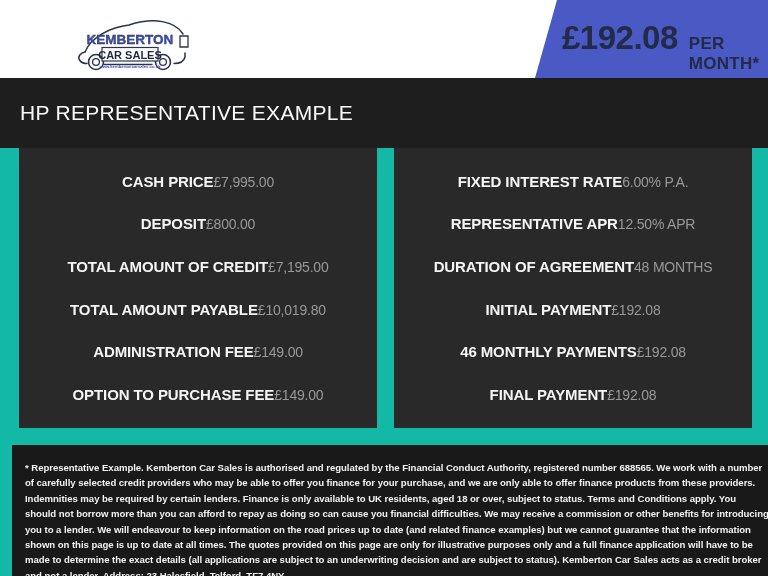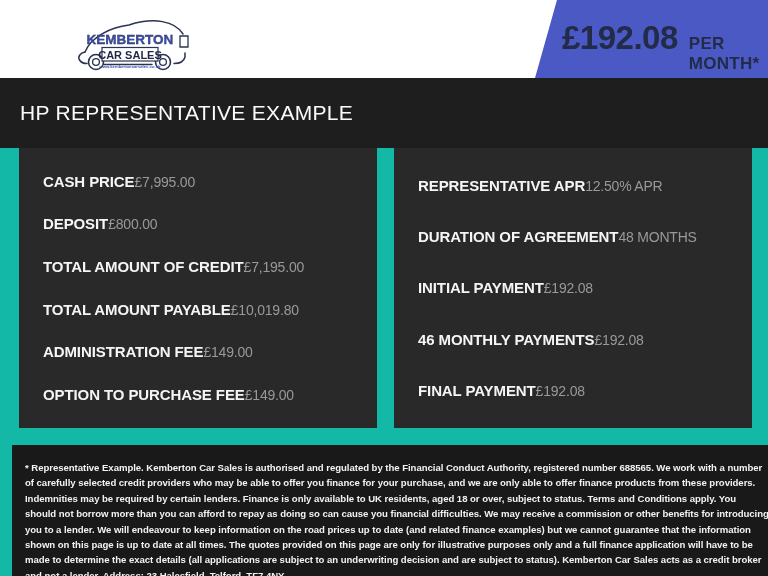--- a/index.html
+++ b/index.html
@@ -79,21 +79,21 @@
     width: 358px;
     height: 280px;
     background: #292929;
     display: flex;
     flex-direction: column;
     justify-content: space-around;
     padding: 12px 24px;
   }
   .frow {
     display: flex;
-    justify-content: flex-start;
+    justify-content: center;
     align-items: baseline;
   }
   .flabel {
     color: #f5f5f5;
     font-size: 15px;
     font-weight: 700;
     letter-spacing: -0.1px;
     white-space: nowrap;
   }
   .fvalue {
@@ -185,20 +185,24 @@
         <span class="fvalue">£149.00</span>
       </div>
       <div class="frow">
         <span class="flabel">OPTION TO PURCHASE FEE</span>
         <span class="fvalue">£149.00</span>
       </div>
     </div>
 
     <div class="panel">
       <div class="frow">
+        <span class="flabel">FIXED INTEREST RATE</span>
+        <span class="fvalue">6.00% P.A.</span>
+      </div>
+      <div class="frow">
         <span class="flabel">REPRESENTATIVE APR</span>
         <span class="fvalue">12.50% APR</span>
       </div>
       <div class="frow">
         <span class="flabel">DURATION OF AGREEMENT</span>
         <span class="fvalue">48 MONTHS</span>
       </div>
       <div class="frow">
         <span class="flabel">INITIAL PAYMENT</span>
         <span class="fvalue">£192.08</span>

